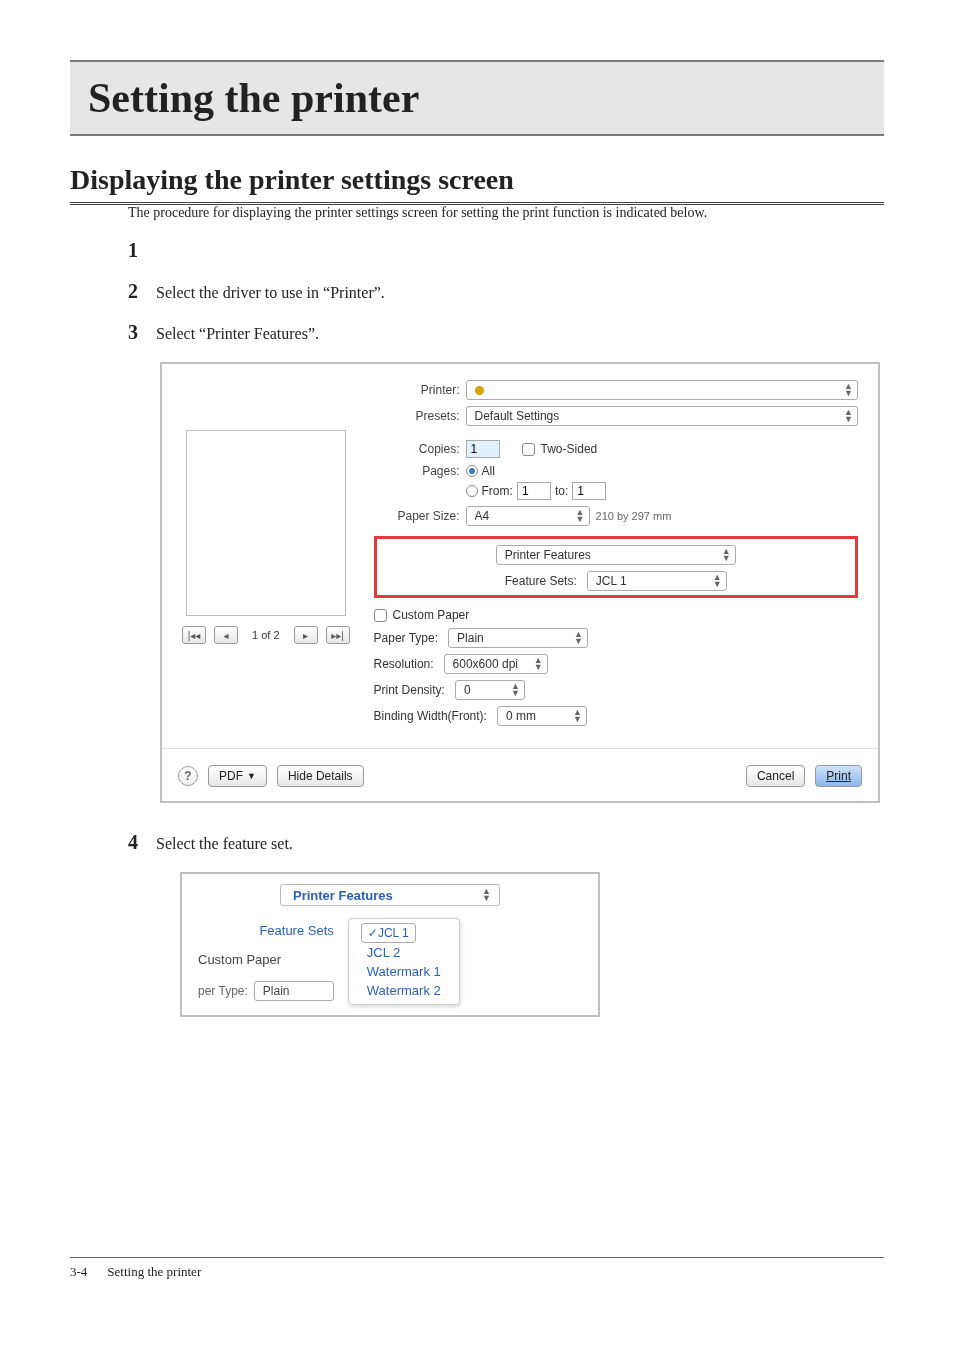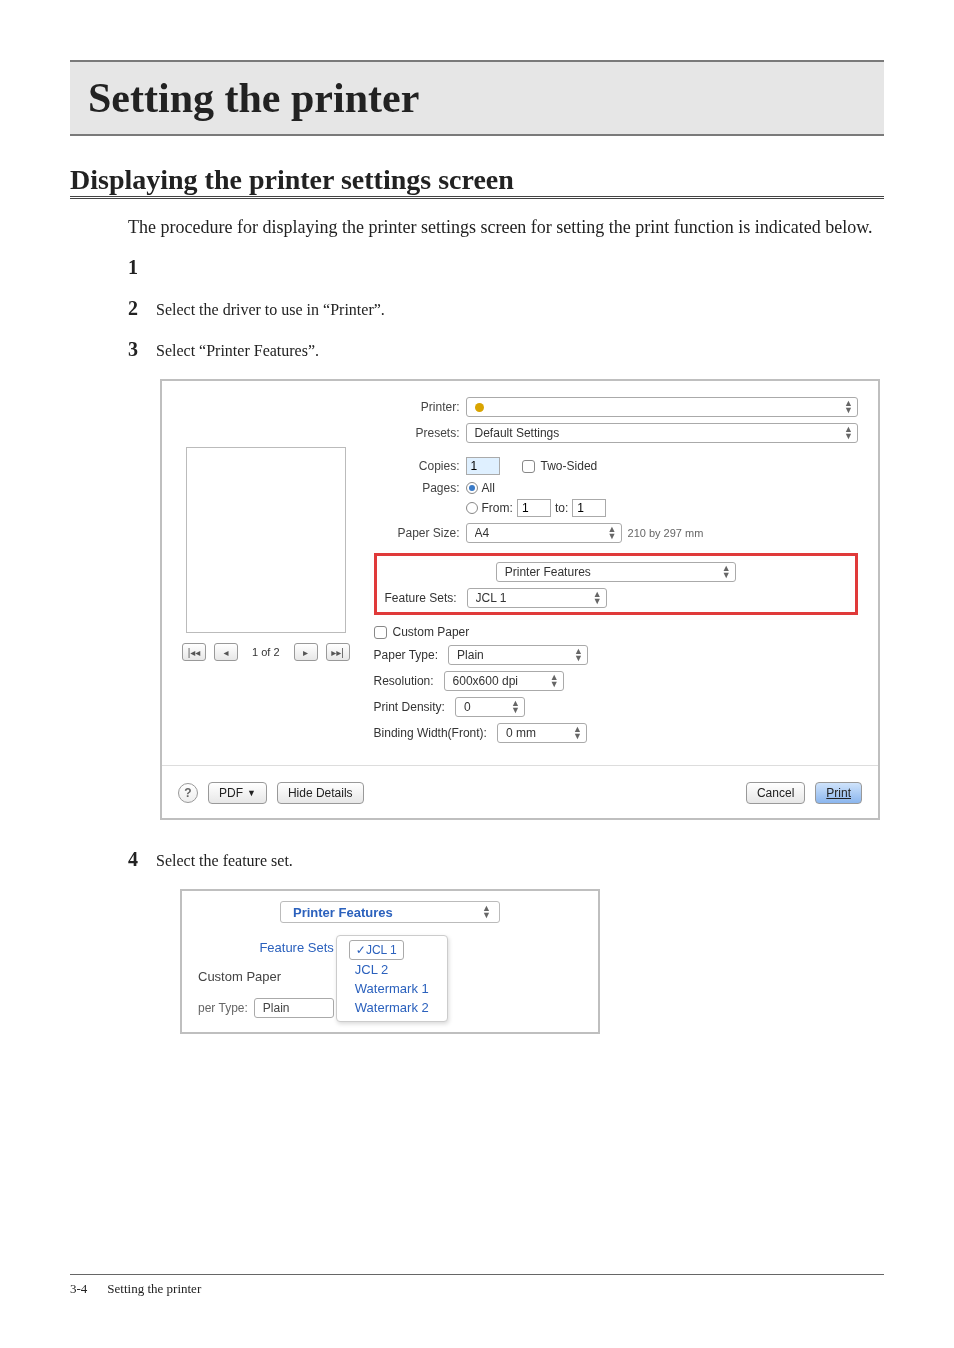--- a/index.html
+++ b/index.html
@@ -18,25 +18,25 @@
     padding: 12px 18px;
     font-size: 42px;
     font-weight: bold;
     margin-bottom: 28px;
     font-family: "Century Schoolbook", Georgia, serif;
   }
   .section-title {
     font-size: 28px;
     font-weight: bold;
     border-bottom: 3px double #444;
-    margin-bottom: 18px;
+    padding-bottom: 6px;
     font-family: "Century Schoolbook", Georgia, serif;
   }
   .section-desc {
-    font-size: 18px;
+    font-size: 14px;
     margin: 0 0 18px 58px;
   }
   .step {
     display: flex;
     align-items: baseline;
     margin: 0 0 18px 58px;
     font-size: 16px;
   }
   .step-num {
     font-weight: bold;
@@ -264,21 +264,21 @@
     align-items: center;
     justify-content: space-between;
     padding: 0 8px 0 12px;
     margin: 0 auto 8px auto;
     width: 220px;
     color: #2b61bd;
     font-weight: bold;
   }
   .dd-body {
     display: flex;
-    gap: 2px;
+    gap: 14px;
     padding: 0 16px 10px 16px;
   }
   .dd-left {
     display: flex;
     flex-direction: column;
     justify-content: center;
     gap: 14px;
     color: #444;
   }
   .dd-left .sub {
@@ -395,42 +395,42 @@
             <span>From:</span>
             <input class="txt" value="1" style="">
             <span>to:</span>
             <input class="txt" value="1" style="">
           </div>
         </div>
       </div>
 
       <div class="row">
         <span class="lbl">Paper Size:</span>
-        <span class="sel" style="width:156px">
+        <span class="sel" style="width:124px">
           <span class="sel-val">A4</span>
           <span class="sel-arrows">
               <span>▲</span>
               <span>▼</span>
             </span>
         </span>
         <span style="font-size:11px;color:#666">210 by 297 mm</span>
       </div>
 
 
       <div class="pane-box">
         <div class="row" style="justify-content:center">
           <span class="sel" style="width:240px">
             <span class="sel-val">Printer Features</span>
             <span class="sel-arrows">
                 <span>▲</span>
                 <span>▼</span>
               </span>
           </span>
         </div>
-        <div class="row" style="margin-top:6px;">
+        <div class="row" style="margin-top:6px;justify-content:center">
           <span style="width:auto;margin-right:4px">Feature Sets:</span>
           <span class="sel" style="width:140px">
             <span class="sel-val">JCL 1</span>
             <span class="sel-arrows">
                 <span>▲</span>
                 <span>▼</span>
               </span>
           </span>
         </div>
       </div>
@@ -445,21 +445,21 @@
           <span class="sel" style="width:140px">
             <span class="sel-val">Plain</span>
             <span class="sel-arrows">
                 <span>▲</span>
                 <span>▼</span>
               </span>
           </span>
         </div>
         <div class="row">
           <span style="width:auto;margin-right:4px">Resolution:</span>
-          <span class="sel" style="width:120px">
+          <span class="sel" style="width:104px">
             <span class="sel-val">600x600 dpi</span>
             <span class="sel-arrows">
                 <span>▲</span>
                 <span>▼</span>
               </span>
           </span>
         </div>
         <div class="row">
           <span style="width:auto;margin-right:4px">Print Density:</span>
           <span class="sel" style="width:70px">

